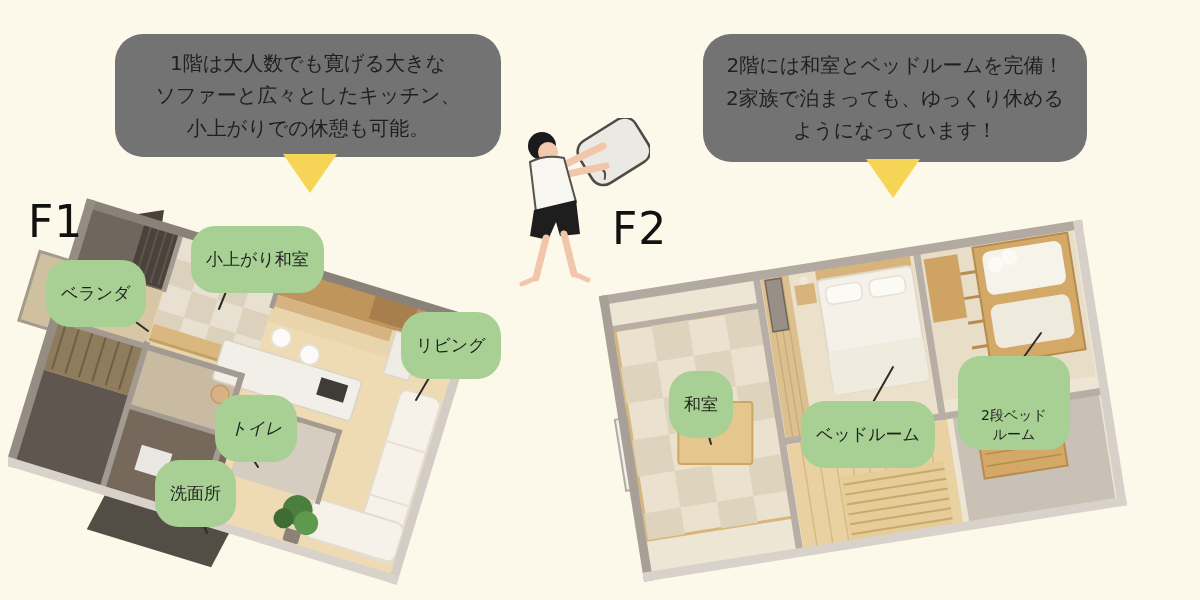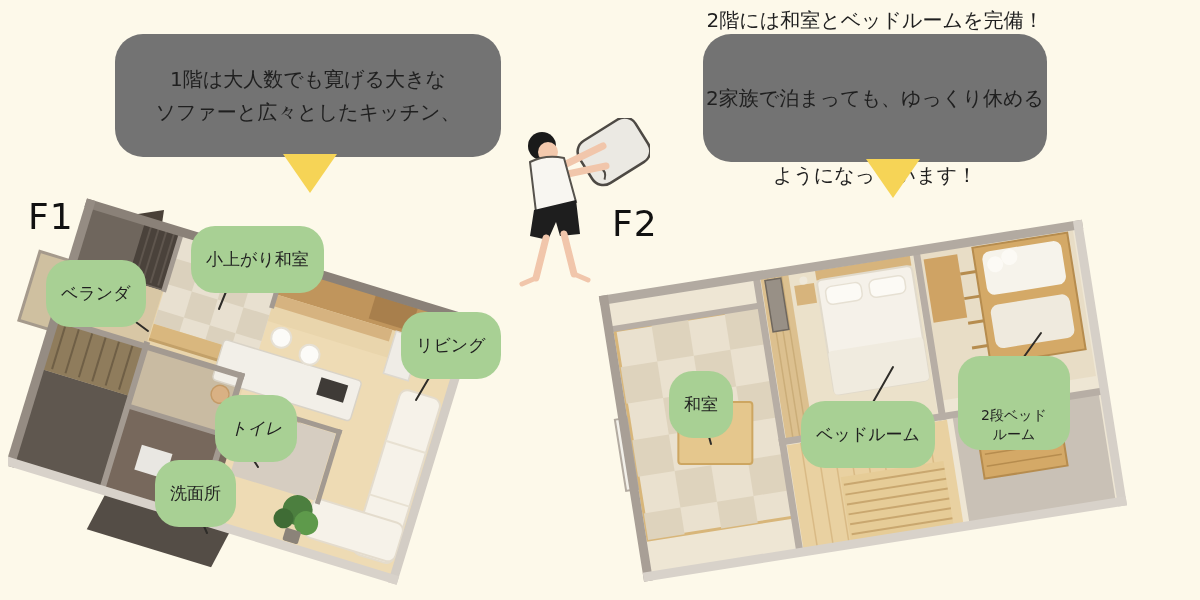--- a/index.html
+++ b/index.html
@@ -25,21 +25,21 @@
   .pill{
     position:absolute;background:#A8D094;border-radius:24px;
     padding:22px 15px;font-size:17px;font-weight:500;white-space:nowrap;
     z-index:5;
   }
   .pill.two-line{
     text-align:center;font-size:14px;line-height:1.35;
     padding:6px 13px;border-radius:22px;white-space:normal;width:86px;
   }
   .floor-label{
-    position:absolute;font-size:36px;font-weight:500;color:#111;z-index:3;
+    position:absolute;font-size:44px;font-weight:500;color:#111;z-index:3;
     letter-spacing:1px;
   }
   .layer{position:absolute;left:0;top:0;z-index:4;pointer-events:none;}
   .fp{position:absolute;z-index:1;}
   .person{position:absolute;z-index:2;}
 </style>
 </head>
 <body>
 
 <div class="canvas">
@@ -273,24 +273,25 @@
       <line x1="1021" y1="361" x2="1041" y2="333"></line>
     </g>
   </svg>
 
   <div class="floor-label" style="left:28px;top:196px;">F1</div>
   <div class="floor-label" style="left:612px;top:203px;">F2</div>
 
   <div class="bubble" style="left:115px;top:34px;width:386px;height:123px;">
     <div>1階は大人数でも寛げる大きな</div>
     <div>ソファーと広々としたキッチン、</div>
+    <div>小上がりでの休憩も可能。</div>
     <div class="tail" style="left:168px;"></div>
   </div>
 
-  <div class="bubble" style="left:703px;top:34px;width:344px;height:128px;gap:45px;">
+  <div class="bubble" style="left:703px;top:34px;width:384px;height:128px;">
     <div>2階には和室とベッドルームを完備！</div>
     <div>2家族で泊まっても、ゆっくり休める</div>
     <div>ようになっています！</div>
     <div class="tail" style="left:163px;"></div>
   </div>
 
   <div class="pill" style="left:46px;top:260px;">ベランダ</div>
   <div class="pill" style="left:191px;top:226px;">小上がり和室</div>
   <div class="pill" style="left:401px;top:312px;">リビング</div>
   <div class="pill" style="left:215px;top:395px;font-style:italic;">トイレ</div>

